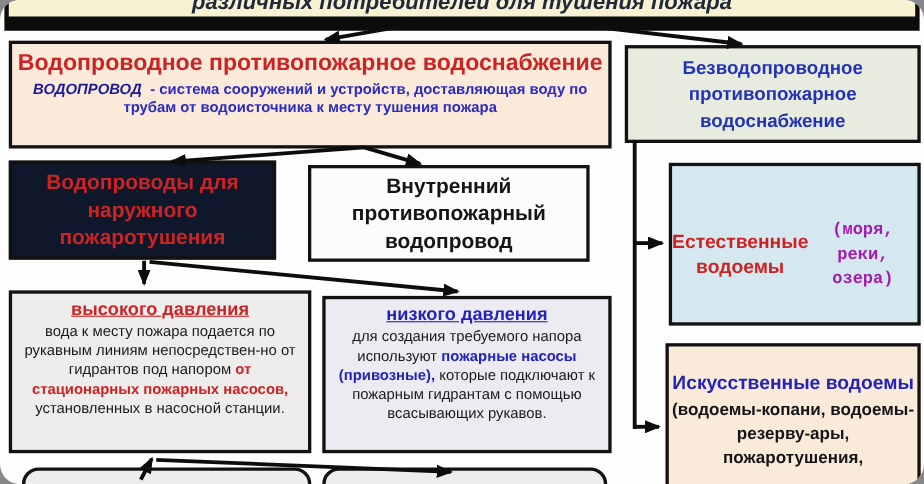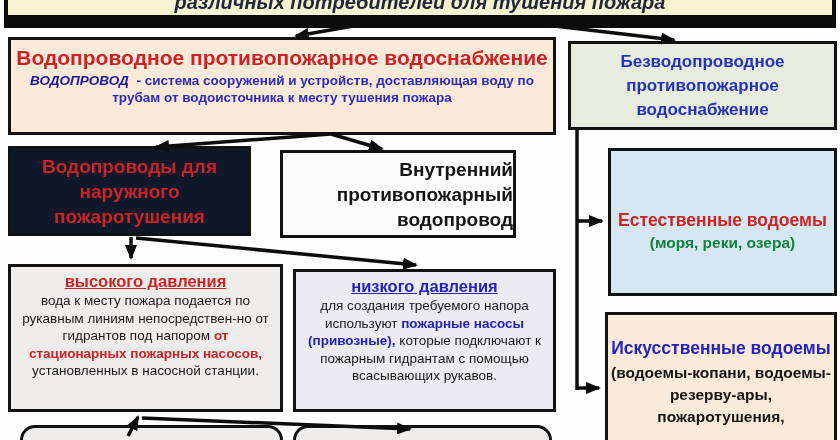--- a/index.html
+++ b/index.html
@@ -1,19 +1,19 @@
 <!DOCTYPE html>
 <html><head>
 <meta charset="utf-8">
 <style>
   * { margin: 0; padding: 0; box-sizing: border-box; }
   body { background: #888; font-family: "Liberation Sans", sans-serif; }
   #stage {
     position: relative; width: 840px; height: 440px;
-    background: #fdfdfd; overflow: hidden;
+    background: #fdfdfd; overflow: hidden; border-radius: 18px;
   }
   .box { position: absolute; border: 3px solid #121212; text-align: center; }
 
   
   #banner {
     position: absolute; left: 4px; top: -22px; width: 832px; height: 50px;
     background: #f6f2d2; border: 4px solid #0c0c0c; border-bottom-width: 13px;
     display: flex; align-items: flex-end; justify-content: center;
     overflow: hidden;
   }
@@ -28,38 +28,38 @@
   #main-box .def-term { font-style: italic; color: #1a1a99; margin-right: 4px; }
 
   #nopipe-box { left: 568px; top: 41px; width: 269px; height: 89px; background: #e8ecdf;
     display: flex; align-items: center; justify-content: center; }
   #nopipe-box .t { color: #2233b8; font-weight: bold; font-size: 17px; line-height: 24px; }
 
   #external-box { left: 8px; top: 146px; width: 243px; height: 90px; background: #0f172a;
     display: flex; align-items: center; justify-content: center; }
   #external-box .t { color: #cc2424; font-weight: bold; font-size: 19px; line-height: 25px; }
 
-  #internal-box { left: 280px; top: 150px; width: 236px; height: 88px; background: #fdfcfc;
-    display: flex; align-items: center; justify-content: center; text-align: right; }
+  #internal-box { left: 280px; top: 150px; width: 256px; height: 88px; background: #fdfcfc;
+    display: flex; align-items: center; justify-content: center; }
   #internal-box .t { color: #151515; font-weight: bold; font-size: 19px; line-height: 25px; }
 
   #high-box { left: 8px; top: 264px; width: 275px; height: 148px; background: #efecec; padding: 4px 5px; }
   #low-box  { left: 293px; top: 269px; width: 263px; height: 143px; background: #ecebf1; padding: 4px 5px; }
   .pressure-title { font-weight: bold; font-size: 16.5px; text-decoration: underline; line-height: 21px; }
   #high-box .pressure-title { color: #cc2424; }
   #low-box  .pressure-title { color: #2323bb; }
   .pressure-body { font-size: 13.5px; line-height: 17.5px; color: #1a1a1a; }
   .pressure-body .em { font-weight: bold; }
   #high-box .em { color: #cc2424; }
   #low-box  .em { color: #2323bb; }
 
   #natural-box { left: 608px; top: 148px; width: 229px; height: 148px; background: #d6e8ef;
-    display: flex; flex-direction: column; align-items: center; justify-content: center; padding-top: 18px; }
+    display: flex; flex-direction: row; align-items: center; justify-content: center; padding-top: 18px; }
   #natural-box .t { color: #cc2424; font-weight: bold; font-size: 17.5px; line-height: 23px; }
-  #natural-box .s { color: #15803d; font-weight: bold; font-size: 15.5px; line-height: 22px; }
+  #natural-box .s { color: #a21caf; font-weight: bold; font-size: 15.5px; line-height: 22px; font-family: Liberation Mono, monospace; }
 
   #artificial-box { left: 605px; top: 312px; width: 232px; height: 150px; background: #faeada; padding-top: 6px; }
   #artificial-box .t { color: #2323bb; font-weight: bold; font-size: 17.5px; line-height: 23px; margin-top: 16px; }
   #artificial-box .s { color: #151515; font-weight: bold; font-size: 15.5px; line-height: 22px; padding-top: 2px; }
 
   .rounded-bottom { position: absolute; top: 425px; height: 40px; background: #efecec;
     border: 3px solid #121212; border-radius: 15px; }
   #rounded-a { left: 20px; width: 263px; }
   #rounded-b { left: 293px; width: 259px; }
 

